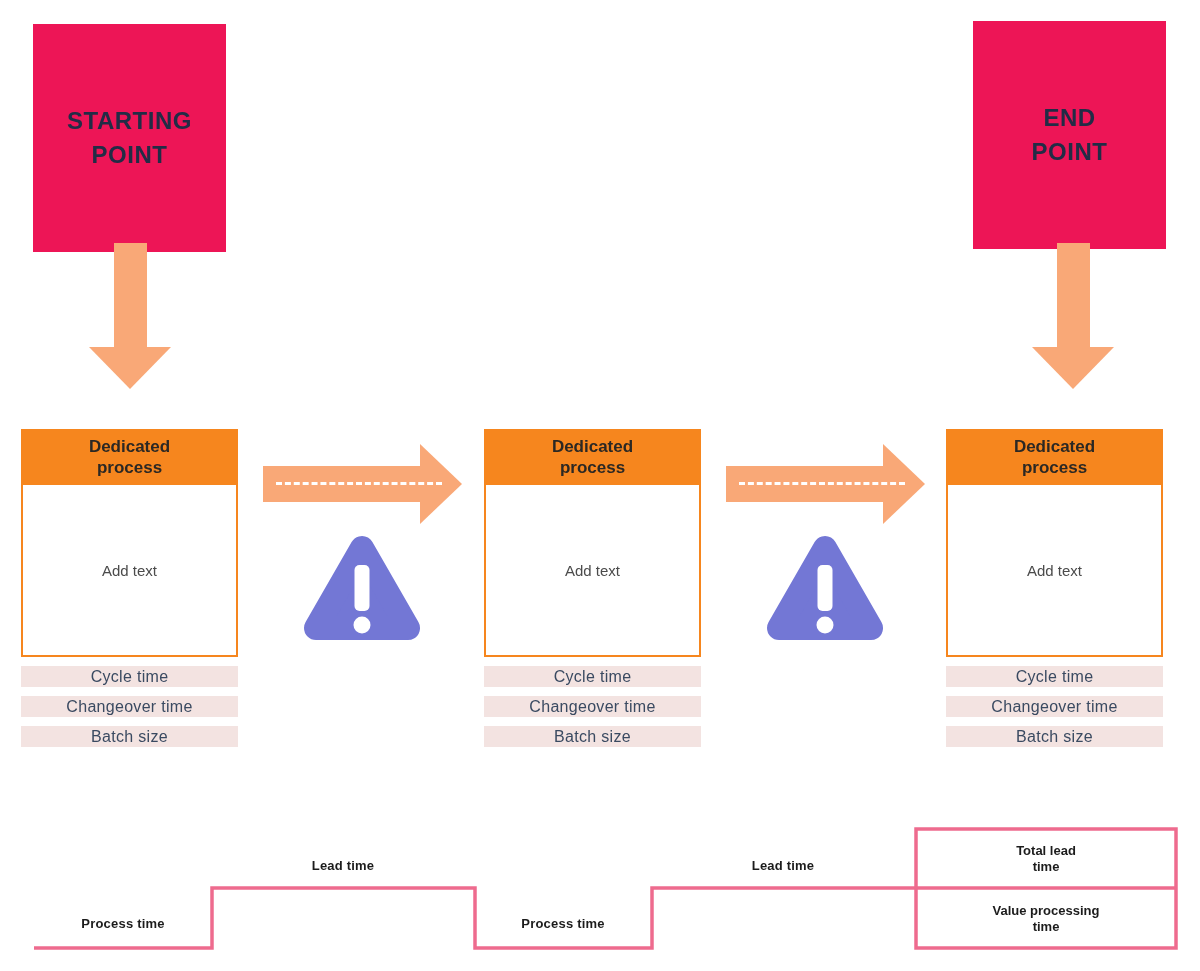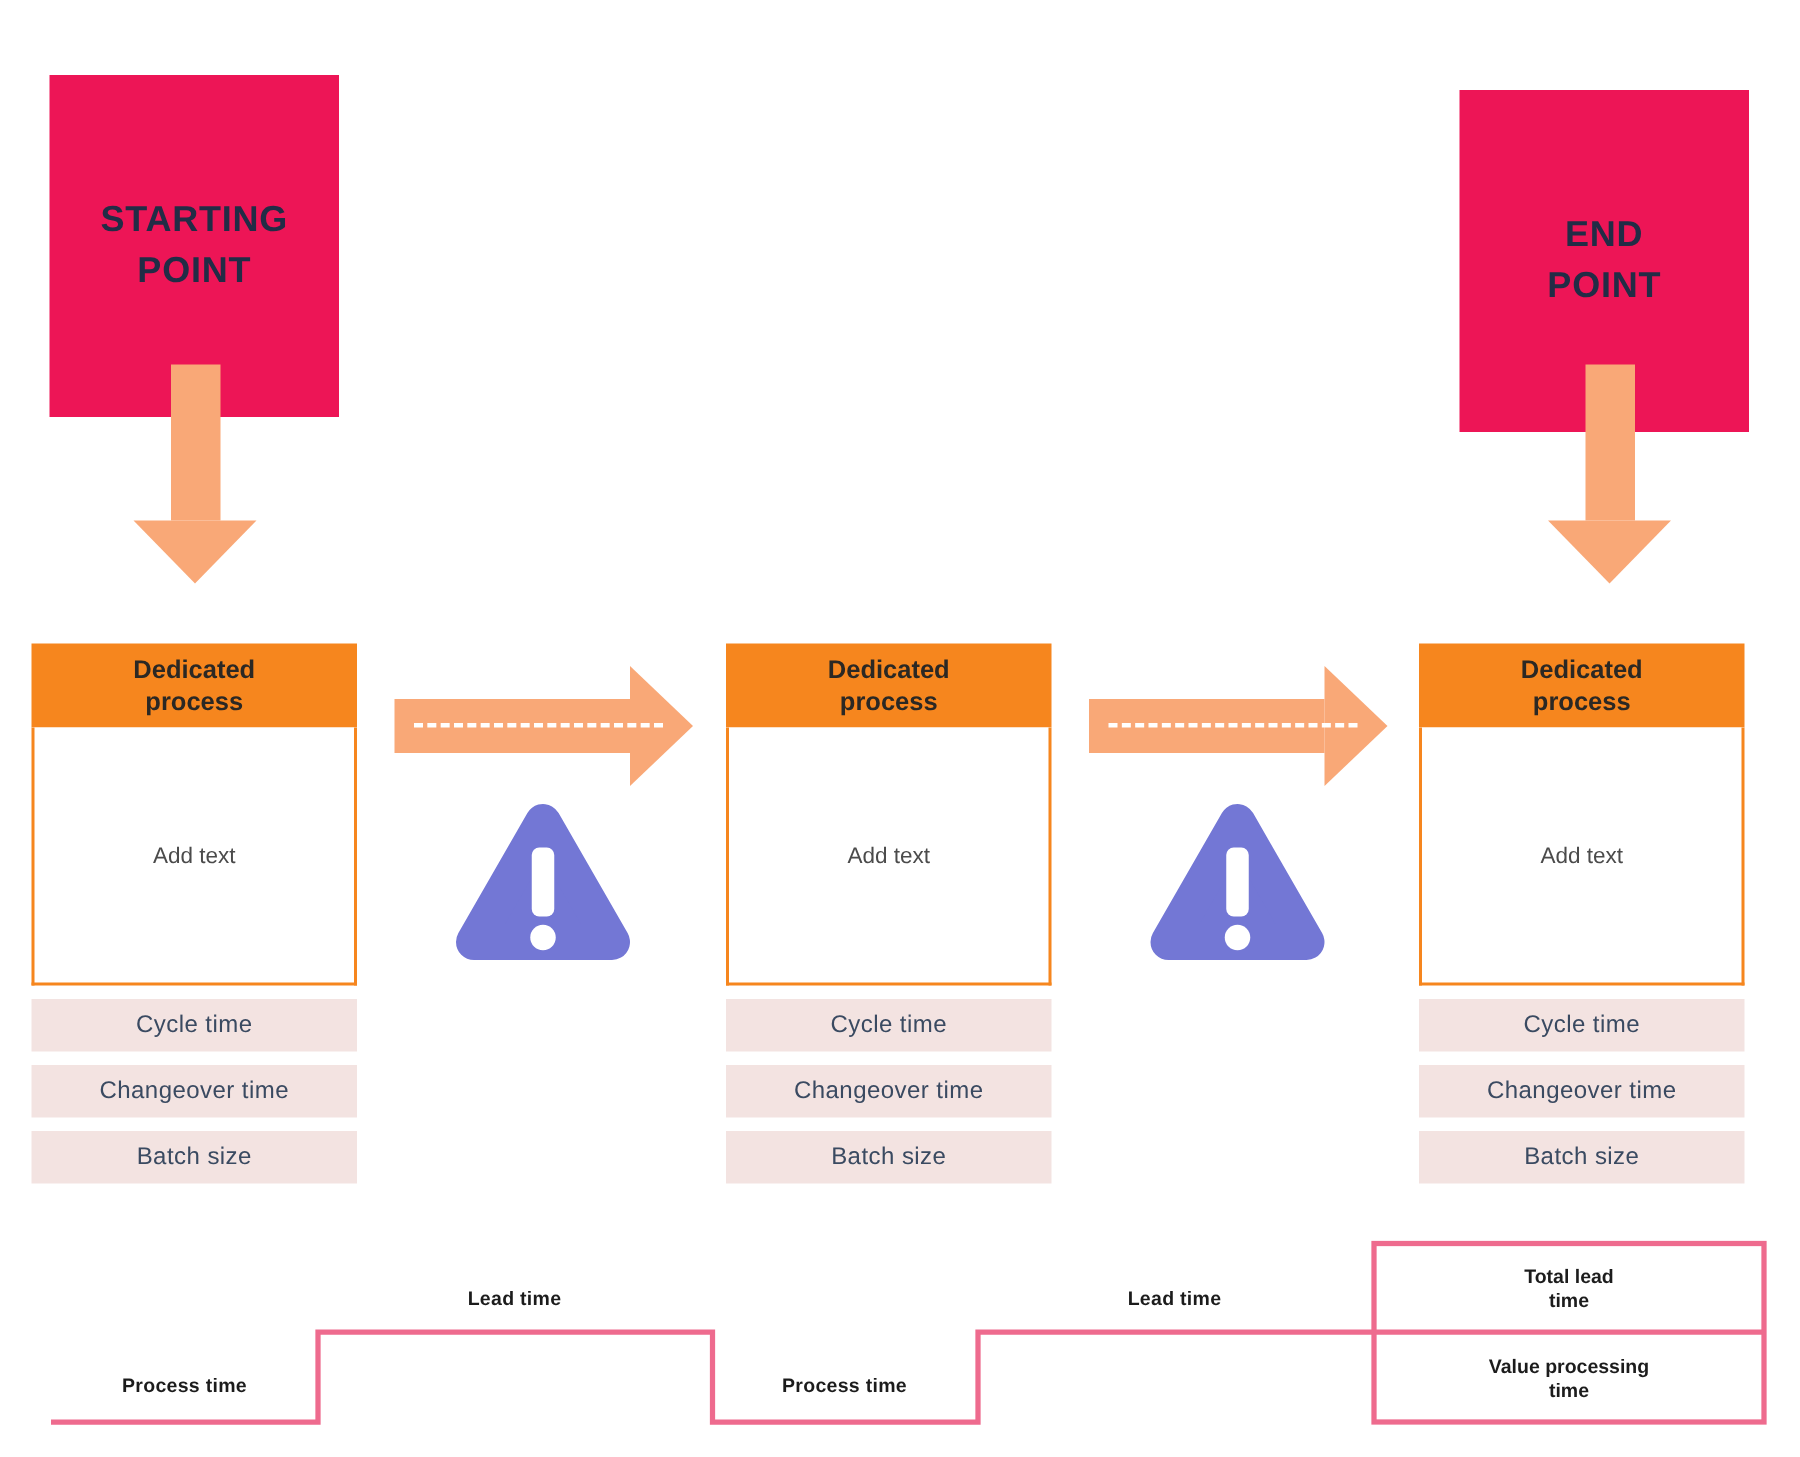--- a/index.html
+++ b/index.html
@@ -17,28 +17,28 @@
     --label-dark:#1C1C1C;
   }
   html,body{margin:0;padding:0;background:#fff;}
   #canvas{
     position:relative;width:1200px;height:971px;background:#fff;overflow:hidden;
     font-family:"Liberation Sans",sans-serif;
   }
   
   .endpoint{
     position:absolute;width:193px;height:228px;background:var(--crimson);
-    display:flex;align-items:center;justify-content:center;margin-top:26px;
+    display:flex;align-items:center;justify-content:center;
   }
   .endpoint .lbl{
     width:150px;text-align:center;font-size:24px;font-weight:800;line-height:1.4;
     color:var(--navy);letter-spacing:.5px;
   }
   #start-box{left:33px;top:24px;}
-  #end-box{left:973px;top:34px;}
+  #end-box{left:973px;top:21px;}
   #end-box .lbl{width:110px;}
   
   #title-banner{
     position:absolute;left:304px;top:30px;width:590px;height:295px;
     background:var(--pink);border-radius:30px;
     display:flex;align-items:center;justify-content:center;overflow:hidden;
   }
   #title-banner .title-text{
     width:820px;flex:none;text-align:center;color:#fff;font-weight:800;
     font-size:104px;line-height:1.1;transform:scaleX(0.76);
@@ -61,21 +61,21 @@
   }
   .pbox-header .htxt{
     width:120px;text-align:center;font-size:17px;font-weight:700;line-height:1.25;color:var(--dark-text);
   }
   .pbox-body{
     height:170px;background:#fff;border:2px solid var(--orange);border-top:none;
     display:flex;align-items:center;justify-content:center;
   }
   .pbox-body .add-text{font-size:15px;color:var(--gray-text);}
   .metric-row{
-    height:35px;margin-top:9px;background:var(--row-pink);
+    height:21px;margin-top:9px;background:var(--row-pink);
     display:flex;align-items:center;justify-content:center;
     font-size:16px;font-weight:500;color:var(--slate);letter-spacing:.3px;
   }
   .metric-row:first-of-type{margin-top:23px;}
   
   .flow-arrow{position:absolute;top:444px;width:200px;height:80px;}
   .flow-arrow .shaft{position:absolute;left:0;top:22px;width:157px;height:36px;background:var(--light-orange);}
   .flow-arrow .head{
     position:absolute;left:157px;top:0;width:0;height:0;
     border-top:40px solid transparent;border-bottom:40px solid transparent;

